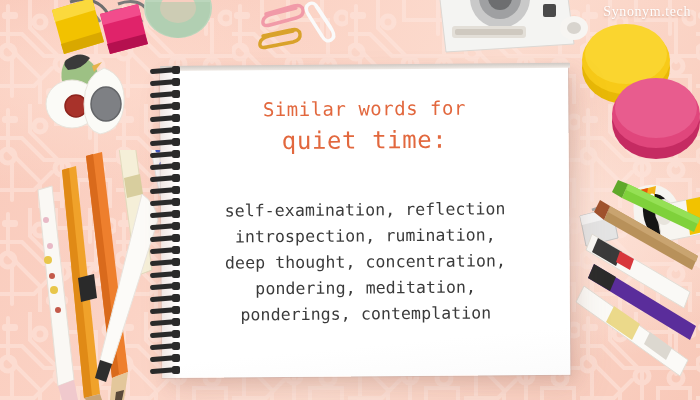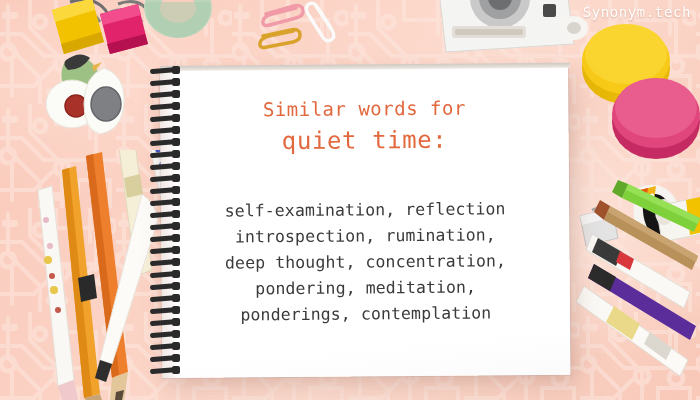--- a/index.html
+++ b/index.html
@@ -70,20 +70,21 @@
     letter-spacing:.1px;
   }
   #synonyms div { white-space:nowrap; }
 
   
   #watermark {
     position:absolute; right:9px; top:4px;
     font-size:14px; letter-spacing:.6px;
     color:#ffffff; text-shadow:0 1px 2px rgba(170,110,90,.45);
     z-index:40;
+    font-family:Liberation Serif, serif;
   }
 
   
   .prop { position:absolute; }
 </style>
 </head>
 <body>
 
 <div id="desk">
   <svg id="circuit" viewBox="0 0 700 400" preserveAspectRatio="none">

